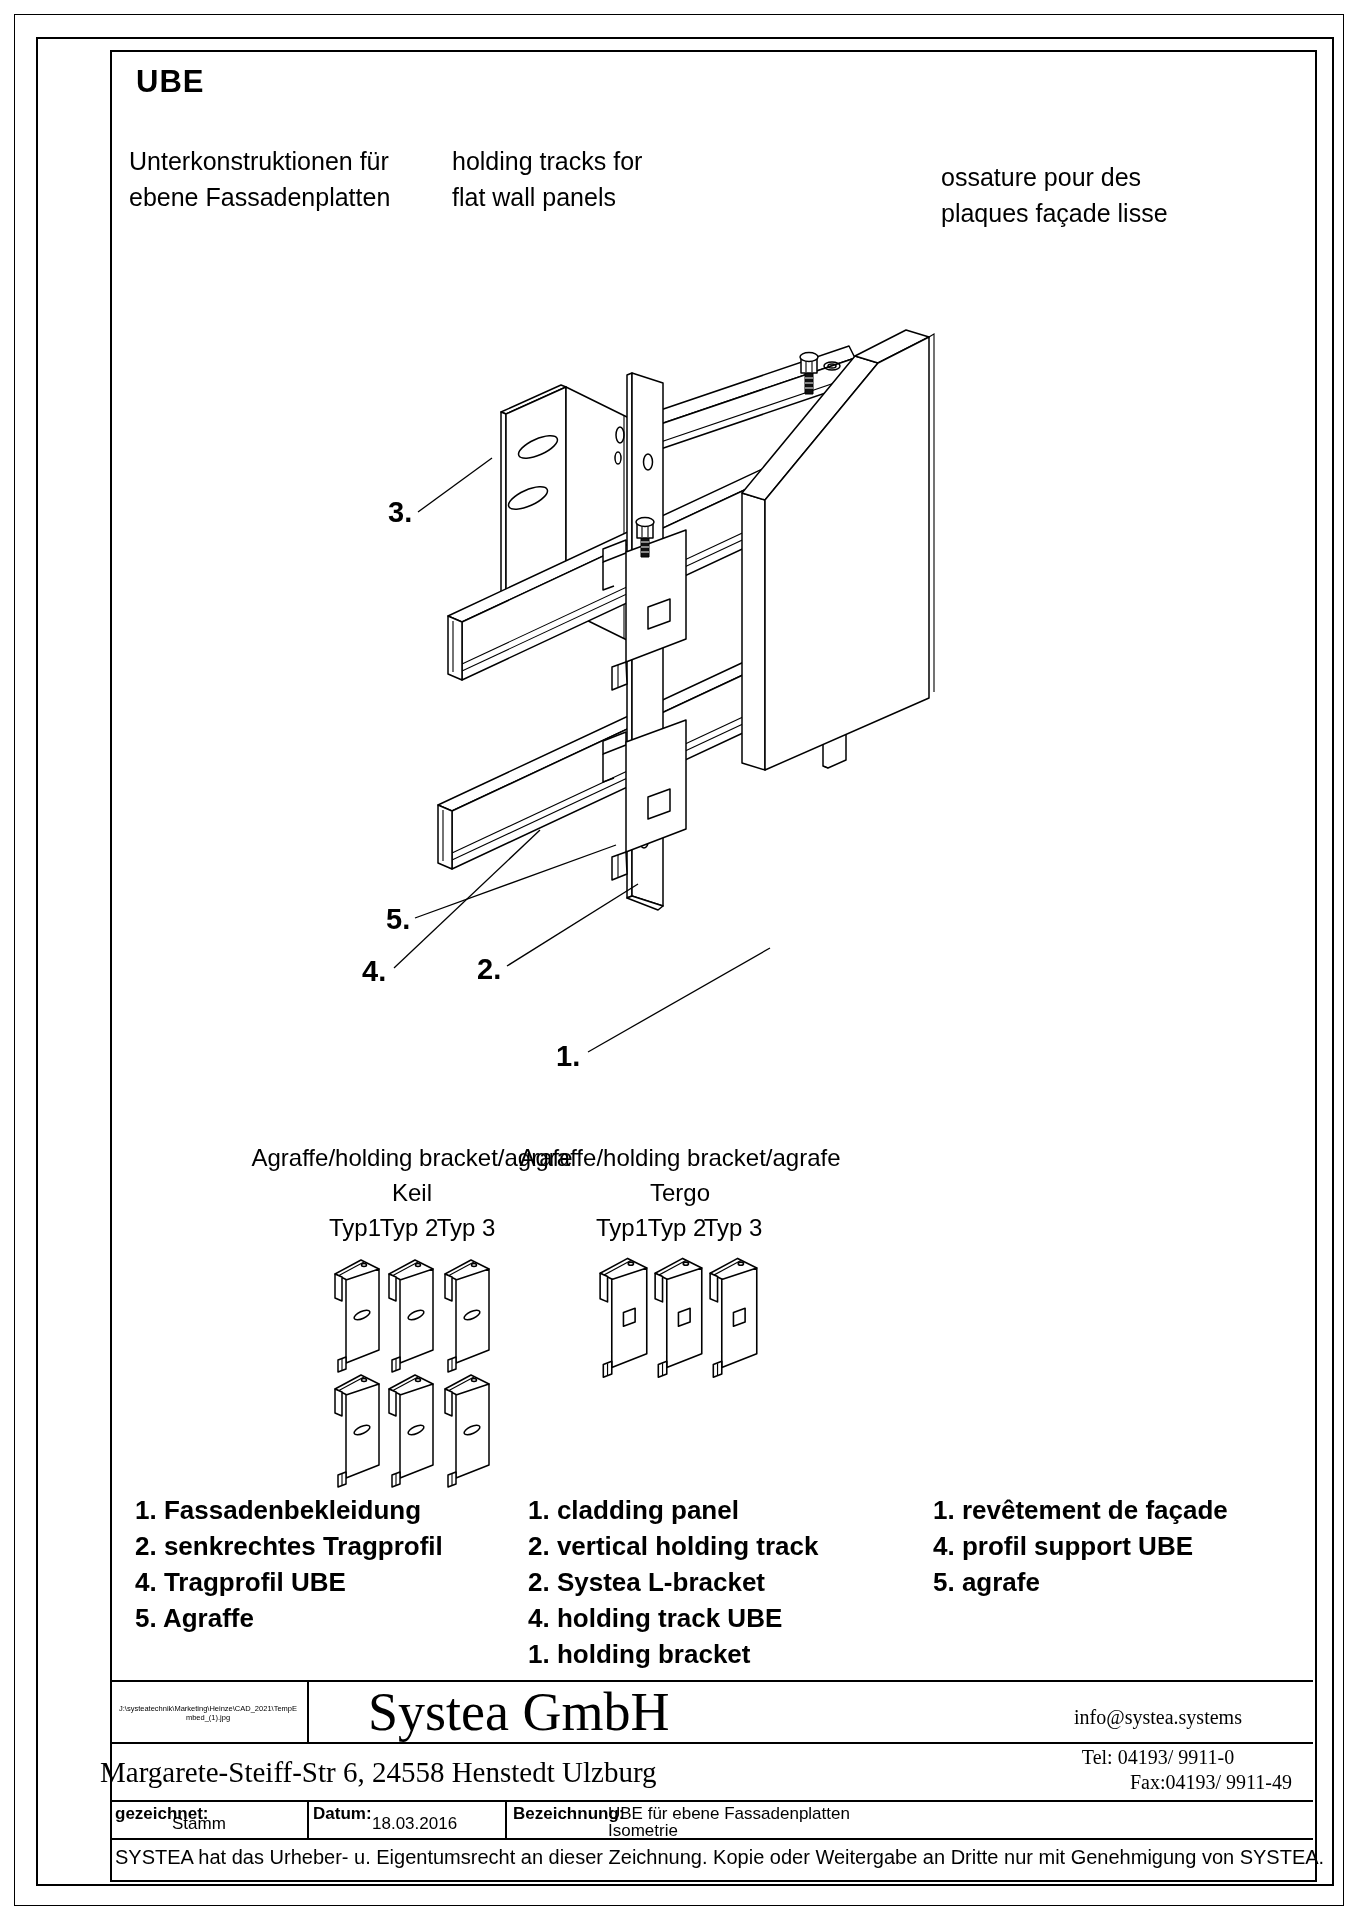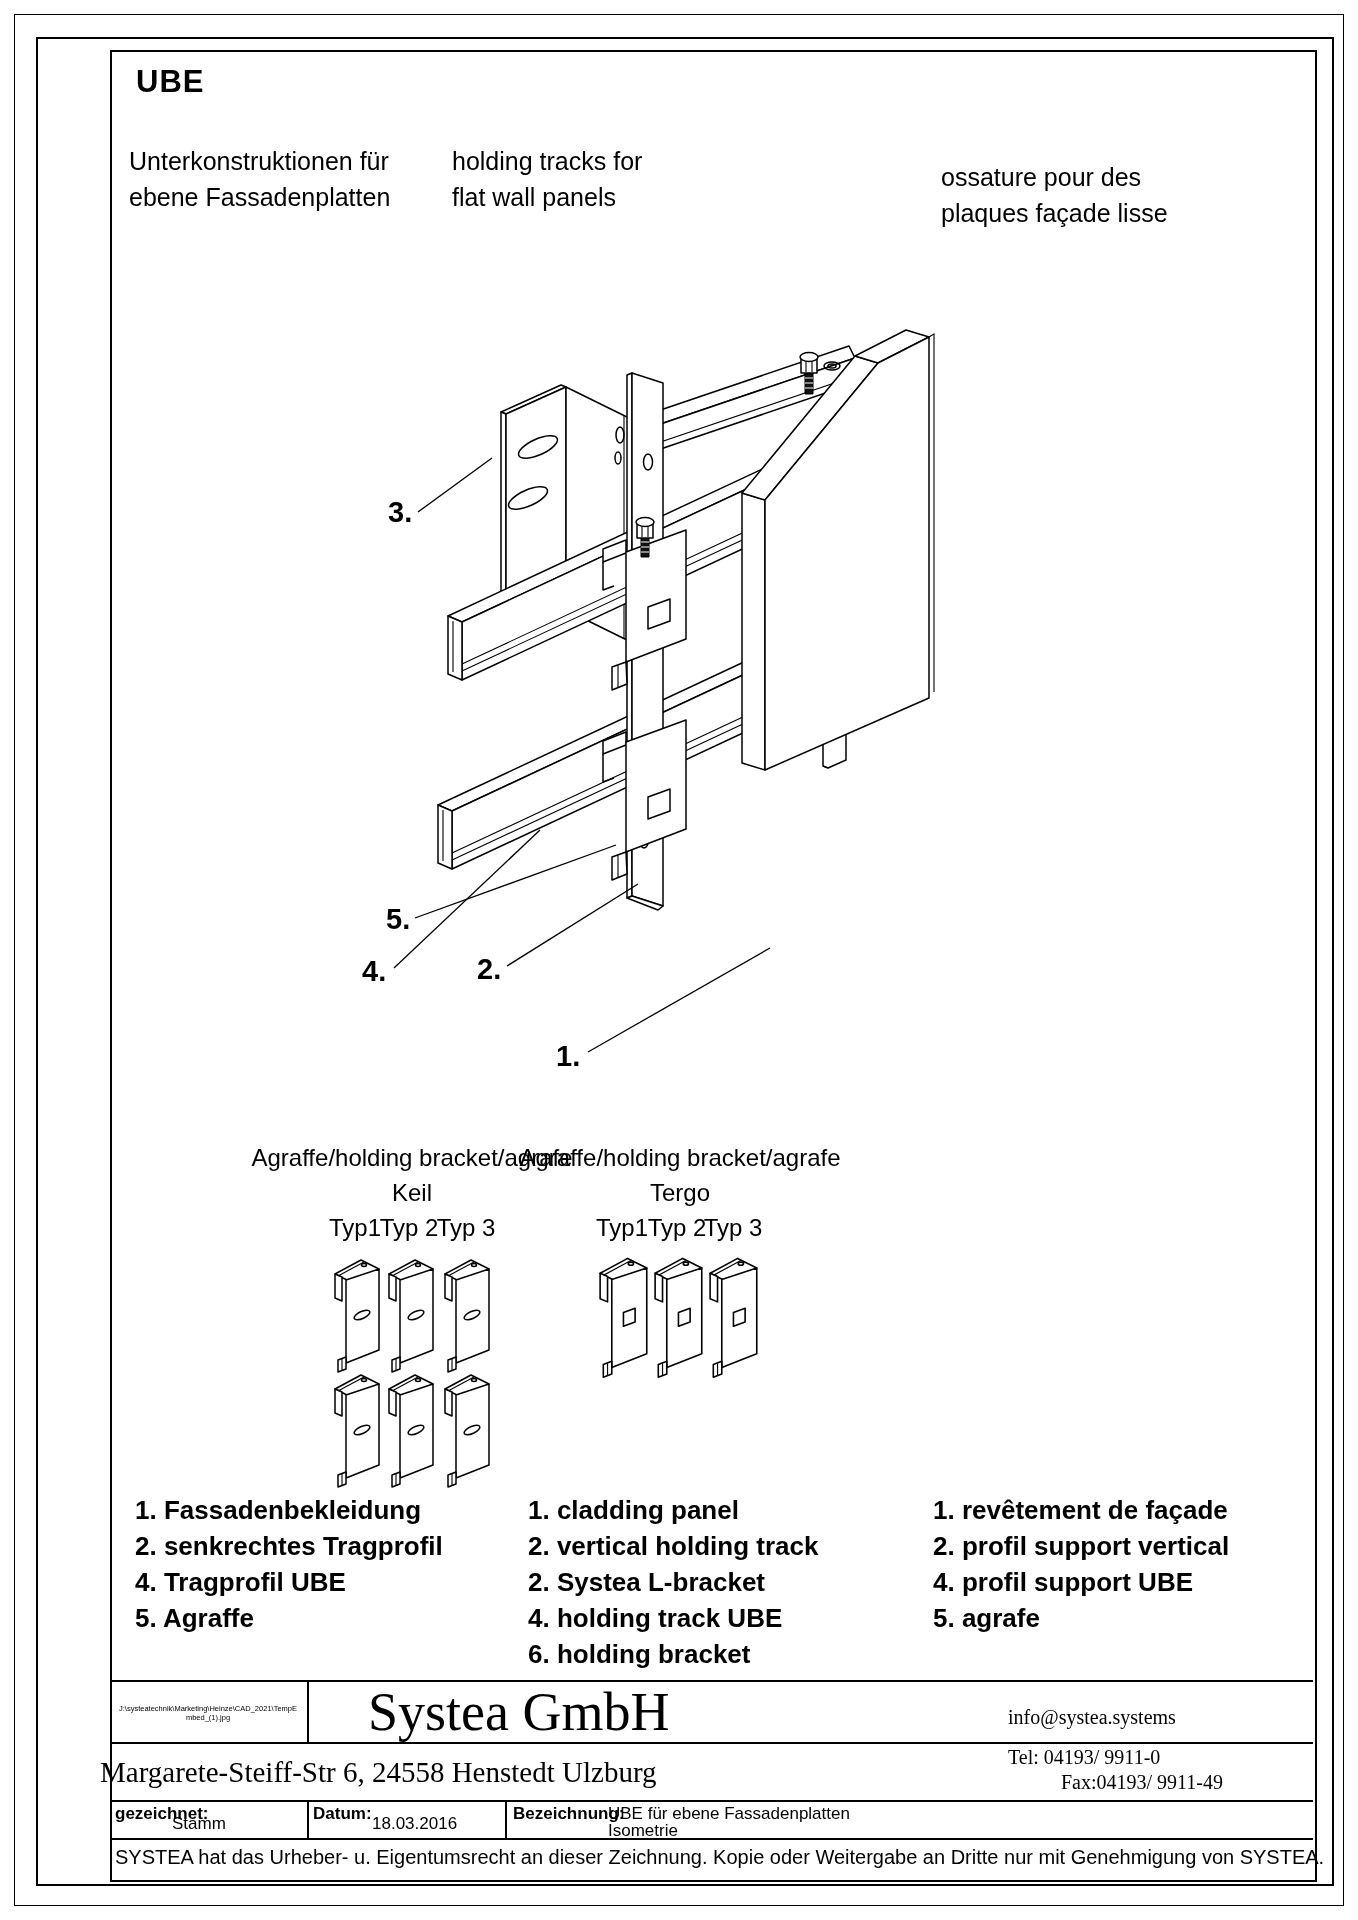--- a/index.html
+++ b/index.html
@@ -15,21 +15,21 @@
   .vline{position:absolute;background:#000;width:2px;}
   .ube-title{font-size:31px;font-weight:bold;letter-spacing:1px;}
   .subcol{font-size:25px;line-height:36px;white-space:nowrap;}
   .callout{font-size:29px;font-weight:bold;white-space:nowrap;}
   .agr-title{font-size:24px;text-align:center;white-space:nowrap;}
   .typ-label{font-size:24px;text-align:center;display:block;}
   .legend-line{font-size:26px;font-weight:bold;line-height:36px;white-space:nowrap;}
   .serif{font-family:"Liberation Serif", serif;}
   .company{font-size:54px;line-height:56px;white-space:nowrap;}
   .address{font-size:29px;white-space:nowrap;}
-  .contact{font-size:20px;white-space:nowrap;text-align:left;}
+  .contact{font-size:20px;white-space:nowrap;text-align:center;}
   .tb-label{font-size:17px;font-weight:bold;white-space:nowrap;}
   .tb-value{font-size:17px;white-space:nowrap;}
   .copyright{font-size:20px;white-space:nowrap;}
   .filepath{font-size:7.5px;line-height:9px;word-break:break-all;text-align:center;}
   svg{display:block;}
   .sk{fill:#ffffff;stroke:#000;stroke-width:1.5;stroke-linejoin:round;}
   .sk-n{fill:none;stroke:#000;stroke-width:1.5;stroke-linejoin:round;}
   .sk-thin{fill:none;stroke:#000;stroke-width:1.1;}
   .dark{fill:#111;stroke:#000;stroke-width:1;}
   .leader{stroke:#000;stroke-width:1.3;fill:none;}
@@ -210,25 +210,24 @@
   <div class="legend-line">1. Fassadenbekleidung</div>
   <div class="legend-line">2. senkrechtes Tragprofil</div>
   <div class="legend-line">4. Tragprofil UBE</div>
   <div class="legend-line">5. Agraffe</div>
 </div>
 <div class="abs" style="left:528px;top:1492px;">
   <div class="legend-line">1. cladding panel</div>
   <div class="legend-line">2. vertical holding track</div>
   <div class="legend-line">2. Systea L-bracket</div>
   <div class="legend-line">4. holding track UBE</div>
-  <div class="legend-line">6. holding bracket</div>
+  <div class="legend-line">1. holding bracket</div>
 </div>
 <div class="abs" style="left:933px;top:1492px;">
   <div class="legend-line">1. revêtement de façade</div>
-  <div class="legend-line">2. profil support vertical</div>
   <div class="legend-line">4. profil support UBE</div>
   <div class="legend-line">5. agrafe</div>
 </div>
 
 <div>
   <div class="hline" style="left:110px;top:1680px;width:1203px;"></div>
   <div class="hline" style="left:110px;top:1742px;width:1203px;"></div>
   <div class="hline" style="left:110px;top:1800px;width:1203px;"></div>
   <div class="hline" style="left:110px;top:1838px;width:1203px;"></div>
   <div class="vline" style="left:307px;top:1680px;height:62px;"></div>

